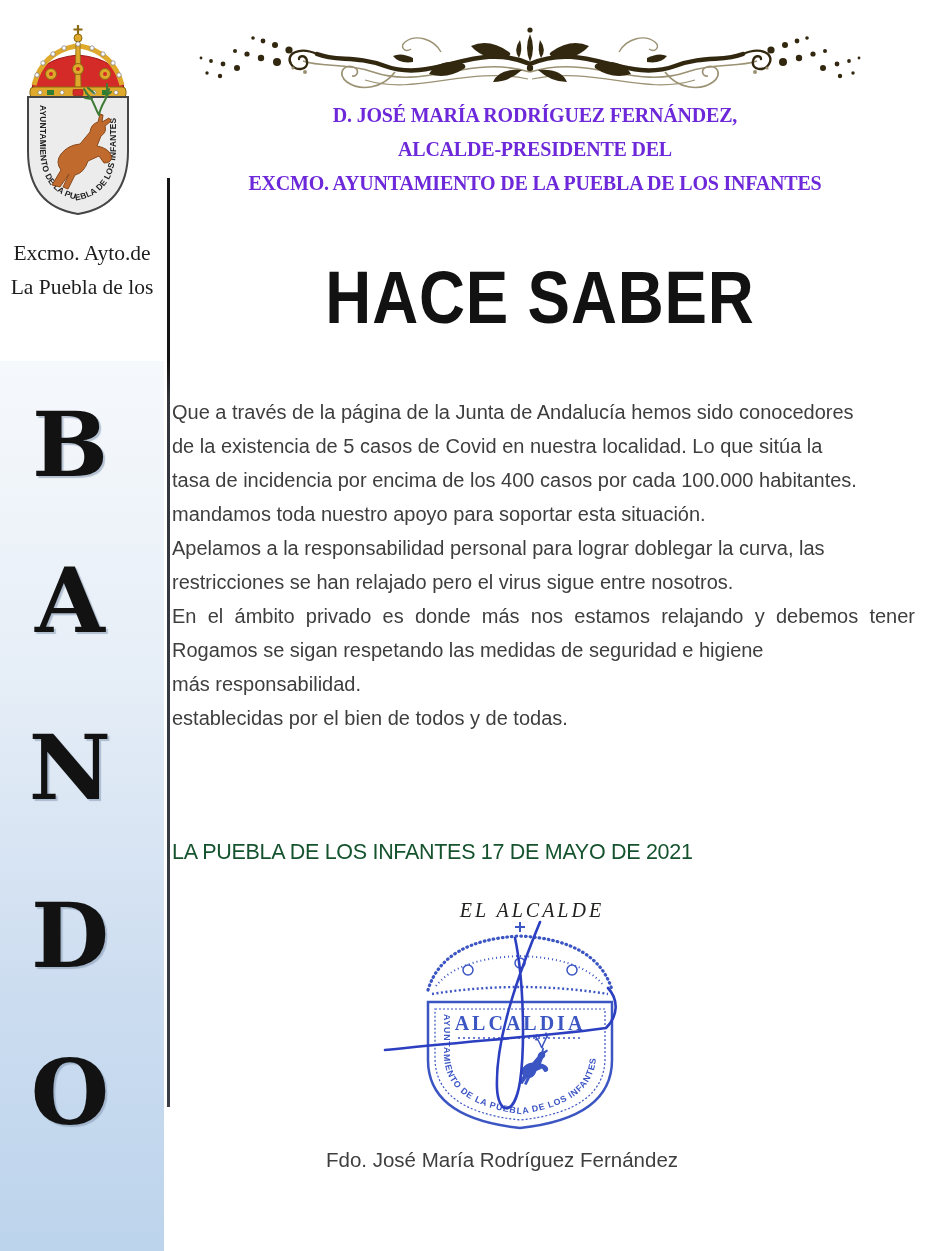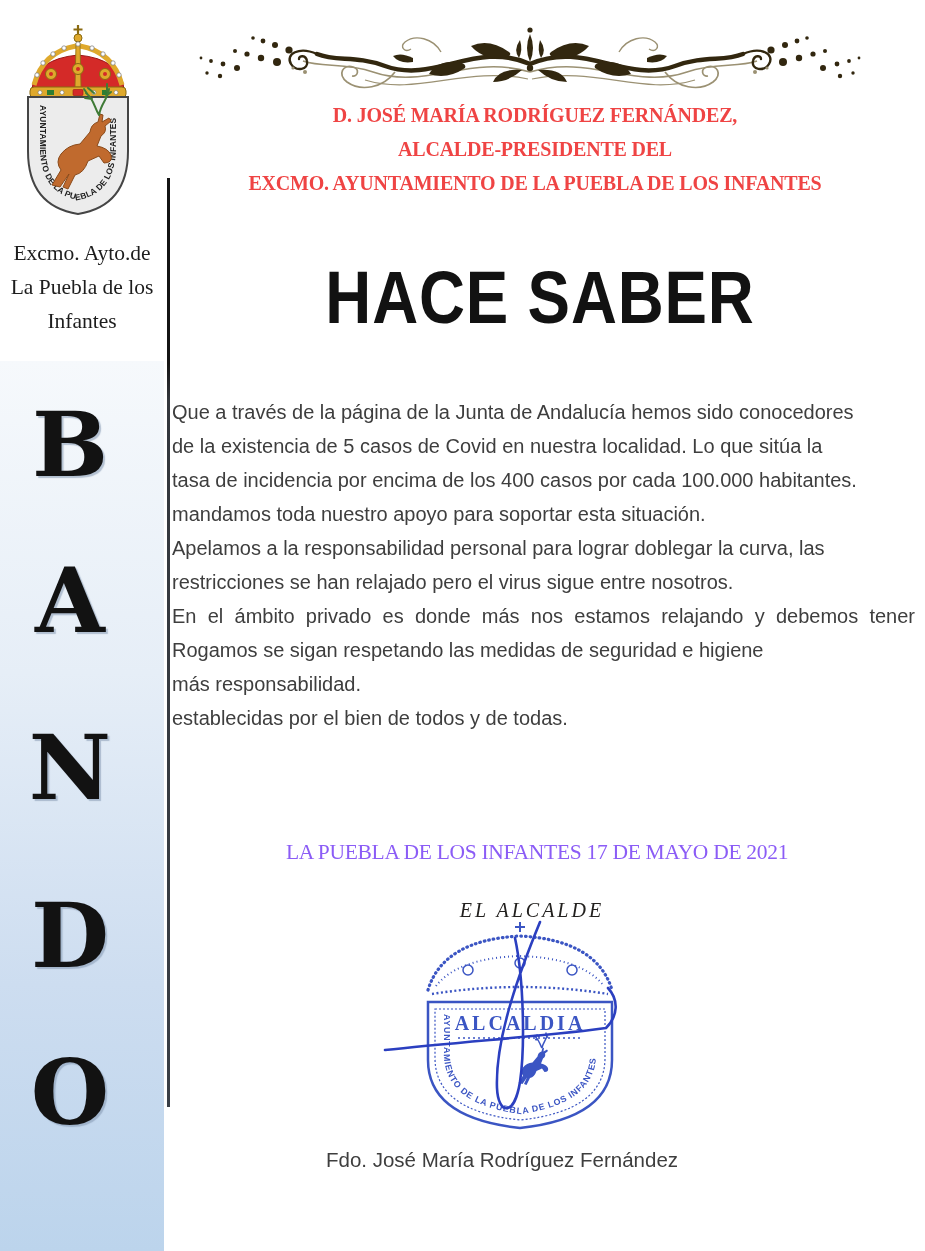--- a/index.html
+++ b/index.html
@@ -26,36 +26,36 @@
   .vl-b{top:399px}.vl-a{top:555px}.vl-n{top:722px}.vl-d{top:890px}.vl-o{top:1047px}
   .divider{
     position:absolute;left:167px;top:178px;width:3px;height:929px;
     background:linear-gradient(180deg,#141414 0%,#141414 20%,#33373d 24%,#3a3f46 100%);
   }
   
   .ornament-svg{position:absolute;left:195px;top:24px;width:670px;height:80px;}
   .doc-header{
     position:absolute;left:172px;top:98px;width:726px;text-align:center;
     font-family:"Liberation Serif",serif;font-weight:bold;font-size:20px;line-height:34px;
-    color:#ef4444;letter-spacing:-.2px;
+    color:#6d28d9;letter-spacing:-.2px;
   }
   .doc-title{
     position:absolute;left:172px;top:258px;width:736px;text-align:center;
     font-weight:bold;font-size:74px;line-height:80px;color:#121212;
     transform:scaleX(.86);transform-origin:50% 50%;letter-spacing:1px;
   }
   .body-text{
     position:absolute;left:172px;top:395px;width:743px;
     font-size:20px;line-height:34px;color:#3e3e3e;
   }
   .body-line{height:34px;}
   .body-line.justify{text-align:justify;text-align-last:justify;}
   .dateline{
-    position:absolute;left:172px;top:840px;width:730px;text-align:center;
-    font-size:21.5px;letter-spacing:-.3px;color:#8b5cf6;font-family:Liberation Serif, serif;
+    position:absolute;left:172px;top:840px;width:730px;
+    font-size:21.5px;letter-spacing:-.3px;color:#14532d;
   }
   .signer-title{
     position:absolute;left:172px;top:899px;width:720px;text-align:center;
     font-family:"Liberation Serif",serif;font-size:20px;letter-spacing:3px;color:#22201e;font-style:italic;
   }
   .stamp-svg{position:absolute;left:398px;top:918px;width:240px;height:230px;overflow:visible;}
   .signed-by{
     position:absolute;left:172px;top:1148px;width:660px;text-align:center;
     font-size:20.5px;color:#3e3e3e;
   }
@@ -116,21 +116,20 @@
         <textPath href="#crestRing">AYUNTAMIENTO DE LA PUEBLA DE LOS INFANTES</textPath>
       </text>
       <use href="#deer-body" fill="#c06a2e" stroke="#8a4a1a" stroke-width="1" stroke-linejoin="round"></use>
       <use href="#deer-antlers" fill="none" stroke="#3f7a36" stroke-width="2" stroke-linecap="round"></use>
     </g>
   </svg>
 
   <div class="org-name">
     <div>Excmo. Ayto.de</div>
     <div>La Puebla de los</div>
-    <div>Infantes</div>
   </div>
 
   <div class="v-letter vl-b">B</div>
   <div class="v-letter vl-a">A</div>
   <div class="v-letter vl-n">N</div>
   <div class="v-letter vl-d">D</div>
   <div class="v-letter vl-o">O</div>
 
   <div class="divider"></div>
 

